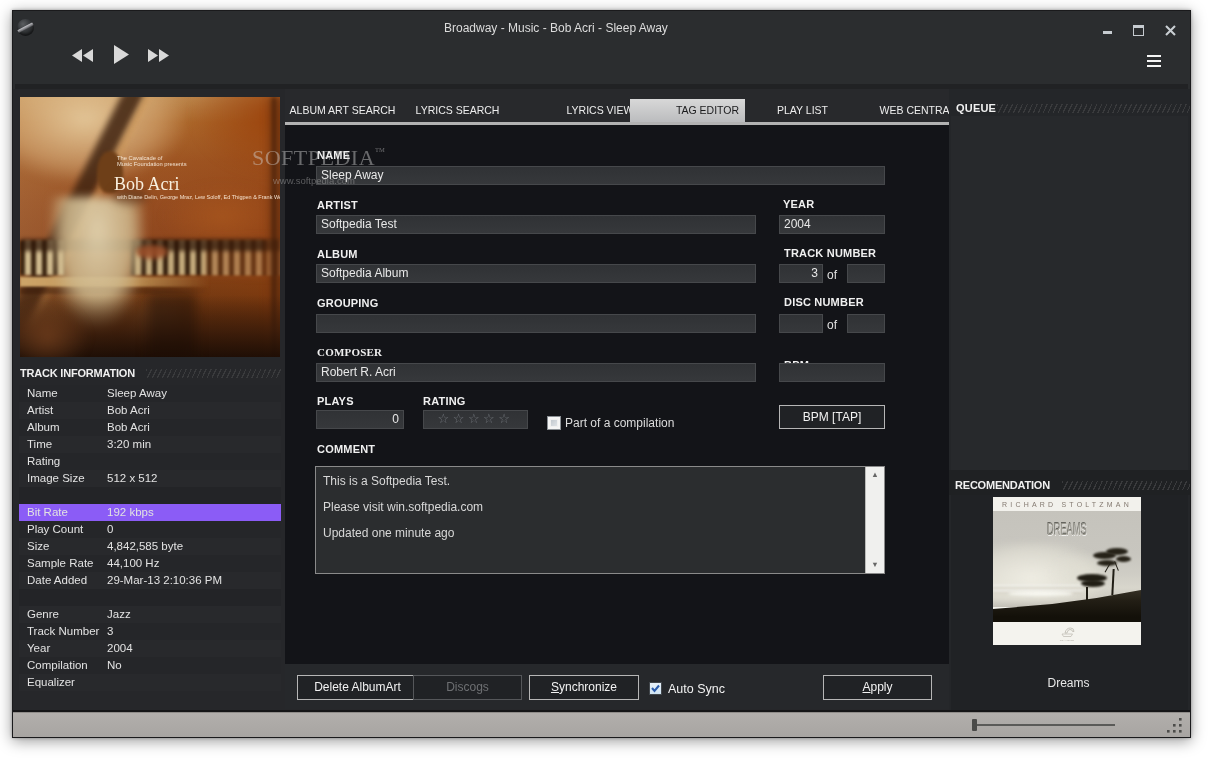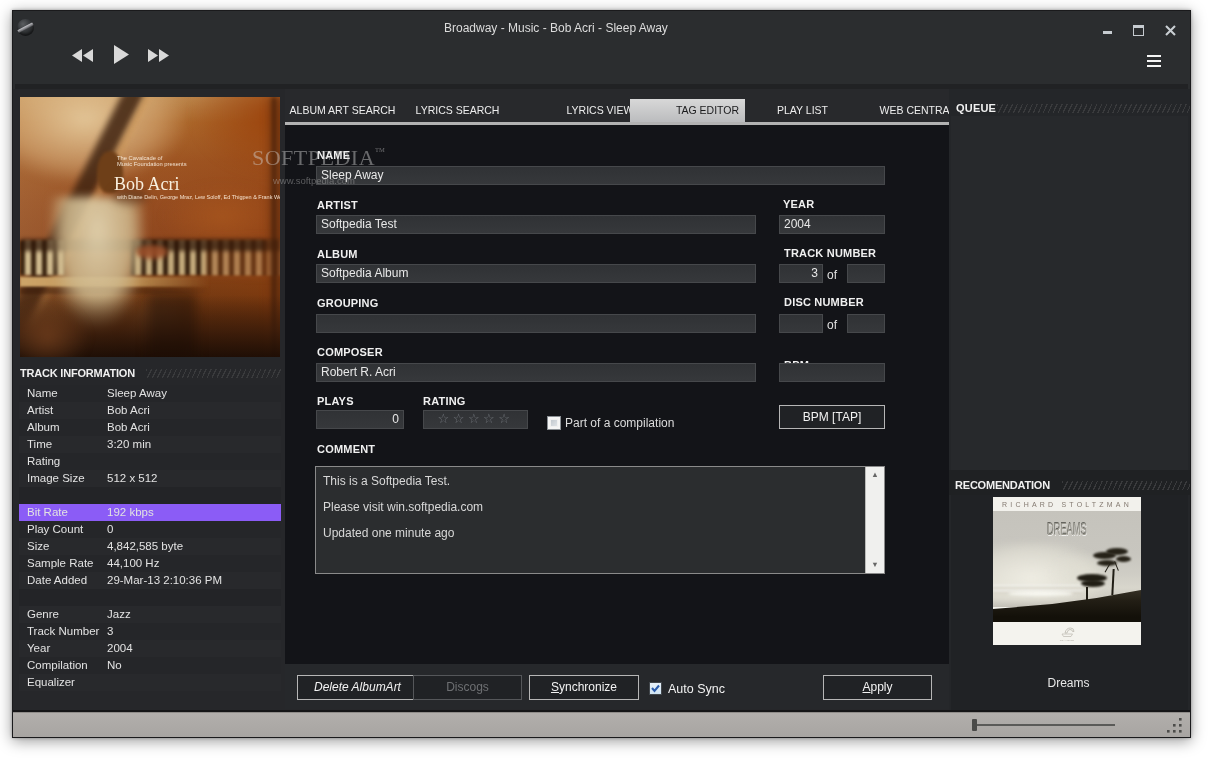--- a/index.html
+++ b/index.html
@@ -195,21 +195,21 @@
   <div class="abs" style="left:814px;top:257px;font-size:12px;color:#e0e0e0;">of</div>
   <div class="inp" style="left:834px;top:253px;width:38px;height:19px;"></div>
 
   <div class="lbl" style="left:304px;top:286px;">GROUPING</div>
   <div class="inp" style="left:303px;top:303px;width:440px;height:19px;"></div>
   <div class="lbl" style="left:771px;top:285px;">DISC NUMBER</div>
   <div class="inp" style="left:766px;top:303px;width:44px;height:19px;"></div>
   <div class="abs" style="left:814px;top:307px;font-size:12px;color:#e0e0e0;">of</div>
   <div class="inp" style="left:834px;top:303px;width:38px;height:19px;"></div>
 
-  <div class="lbl" style="left:304px;top:335px;">COMPOSER</div>
+  <div class="lbl" style="left:304px;top:335px;font-family:Liberation Serif, serif;">COMPOSER</div>
   <div class="inp" style="left:303px;top:352px;width:440px;height:19px;">Robert R. Acri</div>
   <div class="lbl" style="left:771px;top:348px;text-decoration:underline;">BPM</div>
   <div class="inp" style="left:766px;top:352px;width:106px;height:19px;"></div>
 
   <div class="lbl" style="left:304px;top:384px;">PLAYS</div>
   <div class="inp" style="left:303px;top:399px;width:88px;height:19px;text-align:right;">0</div>
   <div class="lbl" style="left:410px;top:384px;">RATING</div>
   <div class="inp" style="left:410px;top:399px;width:105px;height:19px;color:#70747a;font-size:13px;letter-spacing:3.5px;line-height:16px;text-align:center;padding:0;">☆☆☆☆☆</div>
   <div class="abs" style="left:534px;top:405px;width:14px;height:14px;background:#f0f0f0;border:1px solid #8a8f94;box-shadow:inset 0 0 0 2px #f5f5f5;">
         <div style="position:absolute;left:3px;top:3px;width:6px;height:6px;background:linear-gradient(135deg,#c3c9cf,#dfe3e7);"></div>
@@ -221,21 +221,21 @@
   <div class="abs" style="left:302px;top:455px;width:570px;height:108px;background:#2b2d2f;border:1px solid #8a8a8a;">
     <div class="abs" style="left:7px;top:1px;font-size:12px;color:#d8d8d8;line-height:26px;white-space:pre-line;">This is a Softpedia Test.
 Please visit win.softpedia.com
 Updated one minute ago</div>
     <div class="abs" style="right:0;top:0;width:19px;height:106px;background:#f0f0ee;border-left:1px solid #bbbbb9;">
       <div class="abs" style="left:0;top:0;width:18px;height:16px;text-align:center;font-size:7.5px;color:#666;line-height:16px;">▲</div>
       <div class="abs" style="left:0;bottom:0;width:18px;height:16px;text-align:center;font-size:7.5px;color:#666;line-height:16px;">▼</div>
     </div>
   </div>
 
-  <div class="btn" style="left:284px;top:664px;width:121px;font-style:italic;">Delete AlbumArt</div>
+  <div class="btn" style="left:284px;top:664px;width:121px;">Delete AlbumArt</div>
   <div class="btn" style="left:400px;top:664px;width:109px;border-color:#55575a;color:#6e7073;">Discogs</div>
   <div class="btn" style="left:516px;top:664px;width:110px;"><span style="text-decoration:underline;">S</span>ynchronize</div>
   <div class="abs" style="left:636px;top:671px;width:13px;height:13px;background:linear-gradient(#e8f2fa,#cfe3f2);border:1px solid #41464b;">
     <svg width="11" height="11" viewBox="0 0 11 11" style="position:absolute;left:0;top:0;">
           <path d="M2 5 L4.5 8 L9 2.5" stroke="#2a5bab" stroke-width="2" fill="none"></path>
         </svg>
   </div>
   <div class="abs" style="left:655px;top:671px;font-size:12.5px;color:#f2f2f2;">Auto Sync</div>
   <div class="btn" style="left:810px;top:664px;width:109px;"><span style="text-decoration:underline;">A</span>pply</div>
 

